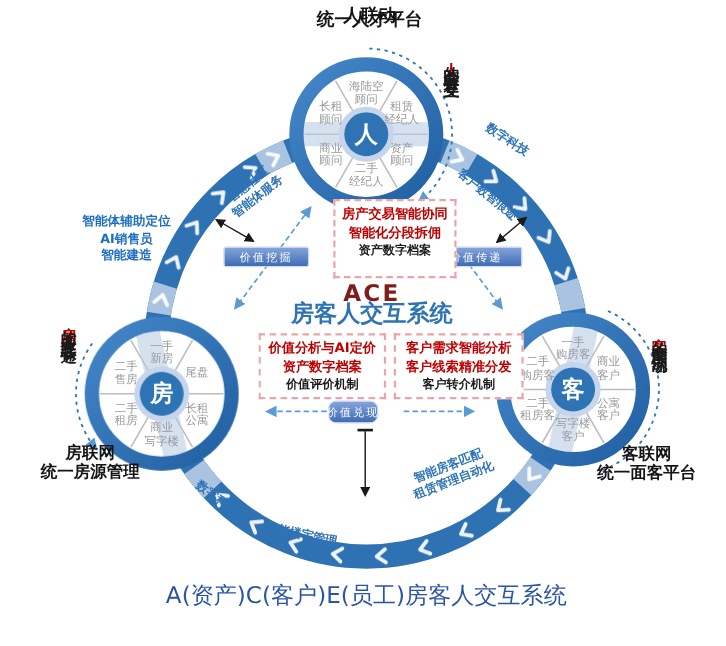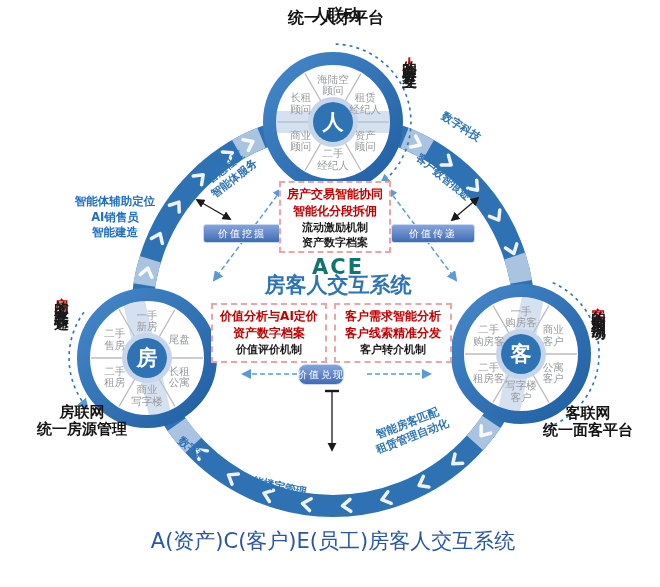--- a/index.html
+++ b/index.html
@@ -27,24 +27,24 @@
   .bluebold{color:#1e6ec2;font-weight:bold;font-size:11.5px;line-height:1.35;text-align:center;white-space:nowrap;}
   
   .arcl{position:absolute;color:#2e74b5;font-weight:bold;font-size:11px;white-space:nowrap;
         text-align:center;line-height:1.25;}
   
   .vbox{position:absolute;background:linear-gradient(180deg,#86a4da,#3f6cb5);color:#fff;
         font-weight:normal;font-size:10px;letter-spacing:2px;display:flex;align-items:center;
         justify-content:center;border-radius:3px;border:1px solid #cdd9ef;box-sizing:border-box;white-space:nowrap;}
   
   .dashbox{position:absolute;border:2px dashed #eaa6a6;background:#fff;text-align:center;
-           padding:3px 1px;box-sizing:border-box;}
+           padding:3px 1px;box-sizing:border-box;margin-left:24px;}
   .redline{color:#c00000;font-weight:bold;font-size:12px;line-height:1.4;white-space:nowrap;}
   .blackline{color:#1a1a1a;font-weight:bold;font-size:11px;line-height:1.4;white-space:nowrap;}
-  .ace{color:#0f766e;font-weight:bold;font-size:21px;letter-spacing:2px;}
+  .ace{color:#7f1d1d;font-weight:bold;font-size:21px;letter-spacing:2px;}
   .acesys{color:#2e74b5;font-weight:bold;font-size:21px;white-space:nowrap;}
   .maintitle{color:#2a55a5;font-weight:normal;font-size:21px;white-space:nowrap;}
 </style>
 </head>
 <body>
 
 <div class="stage">
 
   <svg width="660" height="587" viewBox="0 0 660 587">
     <defs>
@@ -237,21 +237,20 @@
     <div>租赁管理自动化</div>
   </div>
 
   <div class="vbox" style="left:203px;top:224px;width:78px;height:19px">价值挖掘</div>
   <div class="vbox" style="left:391px;top:224px;width:84px;height:19px">价值传递</div>
   <div class="vbox" style="left:298px;top:364px;width:46px;height:21px;border-radius:8px">价值兑现</div>
 
   <div class="dashbox" style="left:279px;top:181px;width:112px;height:72px">
     <div class="redline">房产交易智能协同</div>
     <div class="redline">智能化分段拆佣</div>
-    <div class="blackline">流动激励机制</div>
     <div class="blackline">资产数字档案</div>
   </div>
   <div class="dashbox" style="left:211px;top:303px;width:116px;height:60px">
     <div class="redline">价值分析与AI定价</div>
     <div class="redline">资产数字档案</div>
     <div class="blackline">价值评价机制</div>
   </div>
   <div class="dashbox" style="left:334px;top:303px;width:118px;height:60px">
     <div class="redline">客户需求智能分析</div>
     <div class="redline">客户线索精准分发</div>

